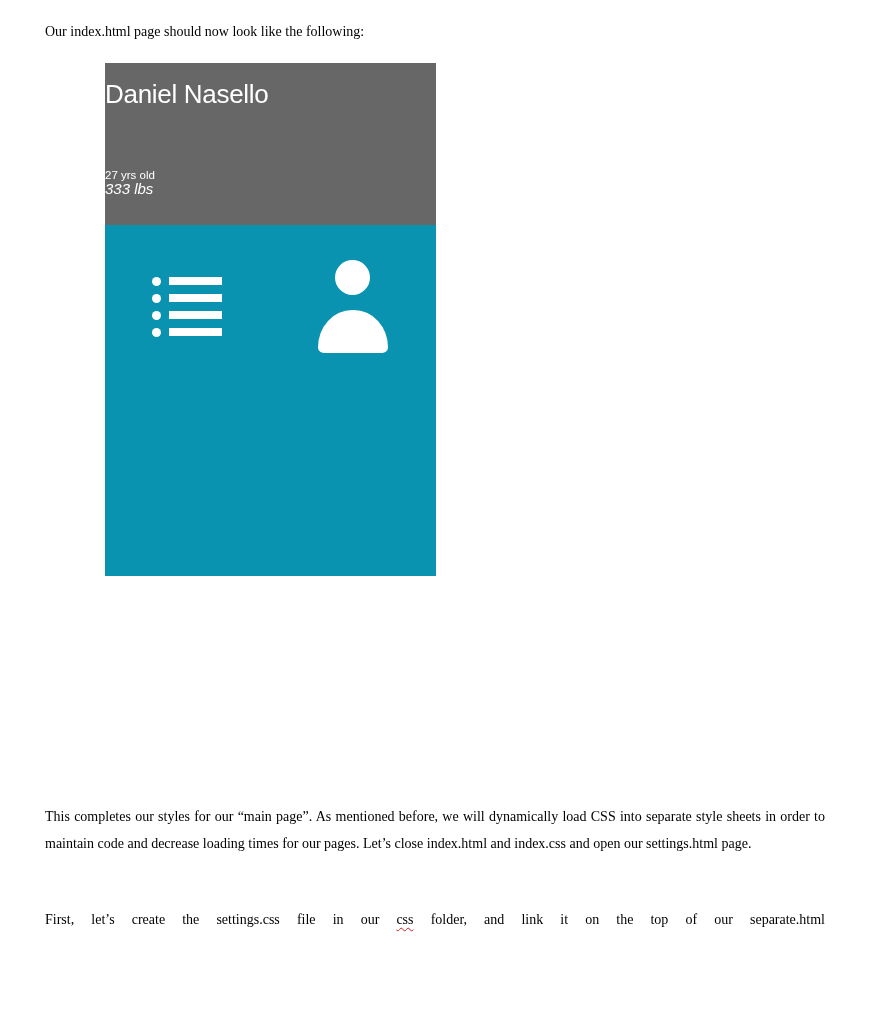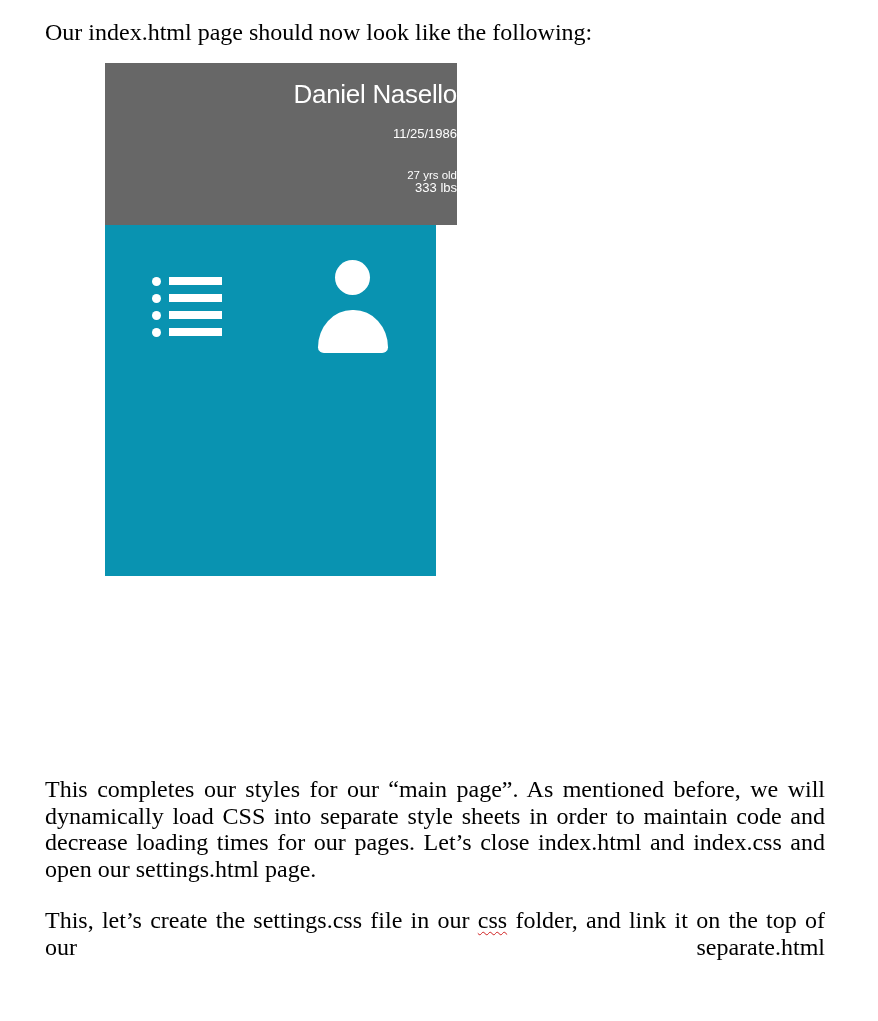--- a/index.html
+++ b/index.html
@@ -1,52 +1,51 @@
 <!DOCTYPE html>
 <html><head>
   <meta charset="utf-8">
   <style>
     html, body { margin: 0; padding: 0; background: #ffffff; }
     body { width: 878px; height: 1021px; position: relative; overflow: hidden;
            font-family: "Liberation Serif", "DejaVu Serif", serif; color: #000; }
-    .para { position: absolute; left: 45px; width: 780px; font-size: 24px; line-height: 26.5px; }
+    .para { position: absolute; left: 45px; width: 780px; font-size: 14px; line-height: 26.5px; }
     .justify { text-align: justify; text-align-last: left; }
     .justify-full { text-align: justify; text-align-last: justify; }
     #intro { top: 19px; }
-    #p1 { top: 776px; }
+    #p1 { top: 804px; }
     #p2 { top: 907px; }
     .squiggle { text-decoration: underline wavy #d02020; text-decoration-thickness: 1px; text-underline-offset: 3px; font-family: Liberation Serif, serif; }
     .dbl { text-decoration: underline double #2b5797; text-decoration-thickness: 1px; text-underline-offset: 3px; }
 
     .phone { position: absolute; left: 105px; top: 63px; width: 331px; height: 513px; background: #0993b1; }
     .phone-header { position: absolute; left: 0; top: 0; width: 331px; height: 162px; background: #676767;
-                    font-family: "Liberation Sans", "DejaVu Sans", sans-serif; color: #fff; text-align: right; padding-left: 21px; }
+                    font-family: "Liberation Sans", "DejaVu Sans", sans-serif; color: #fff; text-align: left; }
     .ph-name { position: absolute; left: 0; right: 0; top: 16px; font-size: 26px; letter-spacing: -0.3px; }
     .ph-dob { position: absolute; left: 0; right: 0; top: 63px; font-size: 13px; }
     .ph-age { position: absolute; left: 0; right: 0; top: 106px; font-size: 11.5px; }
-    .ph-weight { position: absolute; left: 0; right: 0; top: 117px; font-size: 13px; }
+    .ph-weight { position: absolute; left: 0; right: 0; top: 117px; font-size: 15px; font-style: italic; }
 
     .list-icon { position: absolute; left: 47px; top: 213px; width: 72px; height: 62px; cursor: pointer; }
     .list-icon .dot { position: absolute; left: 0; width: 9px; height: 9px; border-radius: 50%; background: #fff; }
     .list-icon .bar { position: absolute; left: 17px; width: 53px; height: 8px; background: #fff; }
 
     .user-icon { position: absolute; left: 212px; top: 197px; width: 72px; height: 95px; cursor: pointer; }
     .user-icon .head { position: absolute; left: 18px; top: 0; width: 35px; height: 35px; border-radius: 50%; background: #fff; }
     .user-icon .body { position: absolute; left: 1px; top: 50px; width: 70px; height: 43px; background: #fff;
                        border-radius: 35px 35px 6px 6px / 38px 38px 6px 6px; }
   </style>
 </head>
 <body>
 
 <div class="para" id="intro">Our index.html page should now look like the following:</div>
 
 <div class="phone">
   <div class="phone-header">
     <div class="ph-name">Daniel Nasello</div>
-    <div class="ph-dob">11/25/1986</div>
     <div class="ph-age">27 yrs old</div>
     <div class="ph-weight">333 lbs</div>
   </div>
   <div class="list-icon">
     <div class="dot" style="top:1px"></div>
       <div class="bar" style="top:1px"></div>
     <div class="dot" style="top:18px"></div>
       <div class="bar" style="top:18px"></div>
     <div class="dot" style="top:35px"></div>
       <div class="bar" style="top:35px"></div>
@@ -55,14 +54,14 @@
   </div>
   <div class="user-icon">
     <div class="head"></div>
     <div class="body"></div>
   </div>
 </div>
 
 <div class="para justify" id="p1">This completes our styles for our “main page”. As mentioned before, we will dynamically load CSS into separate style sheets in order to maintain code and decrease loading times for our pages. Let’s close index.html and index.css and open our settings.html page.</div>
 
 <div class="para" id="p2">
-  <div class="justify-full"><span>This, let’s create the settings.css file in our </span><span class="squiggle">css</span><span> folder, and link it on the top of our separate.html</span></div>
+  <div class="justify-full"><span>First, let’s create the settings.css file in our </span><span class="squiggle">css</span><span> folder, and link it on the top of our separate.html</span></div>
 </div>
 
 </body></html>

